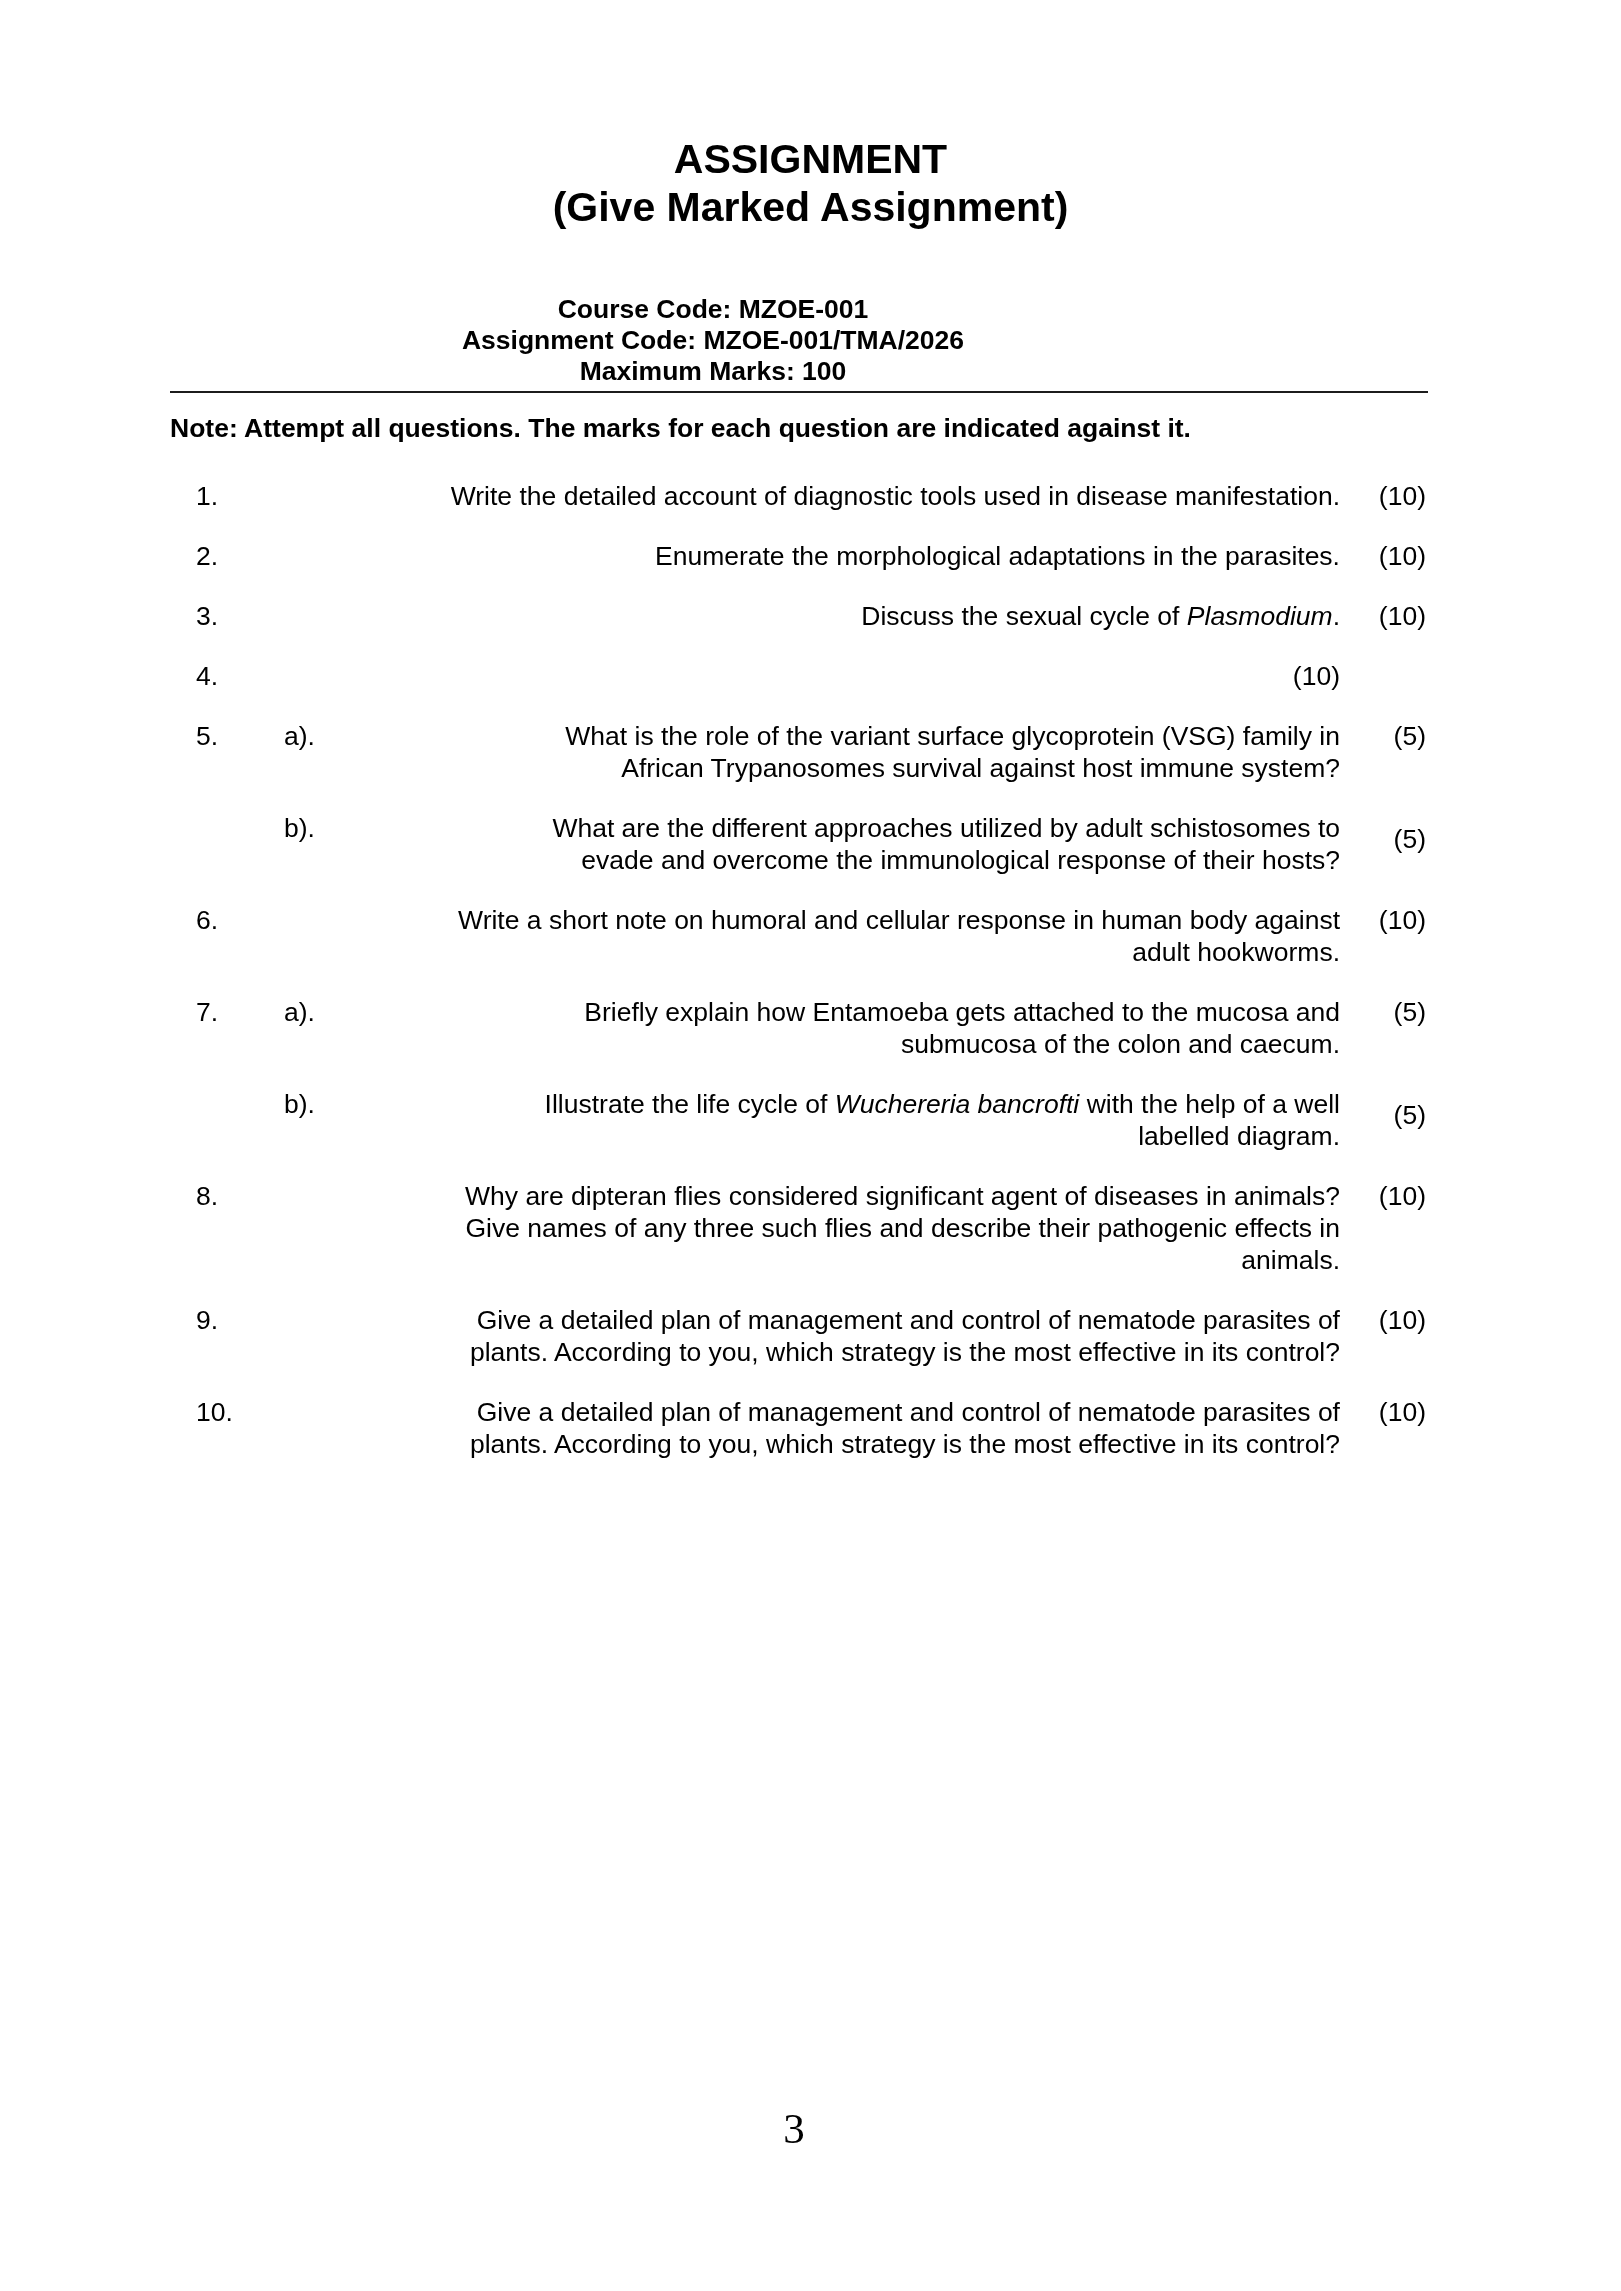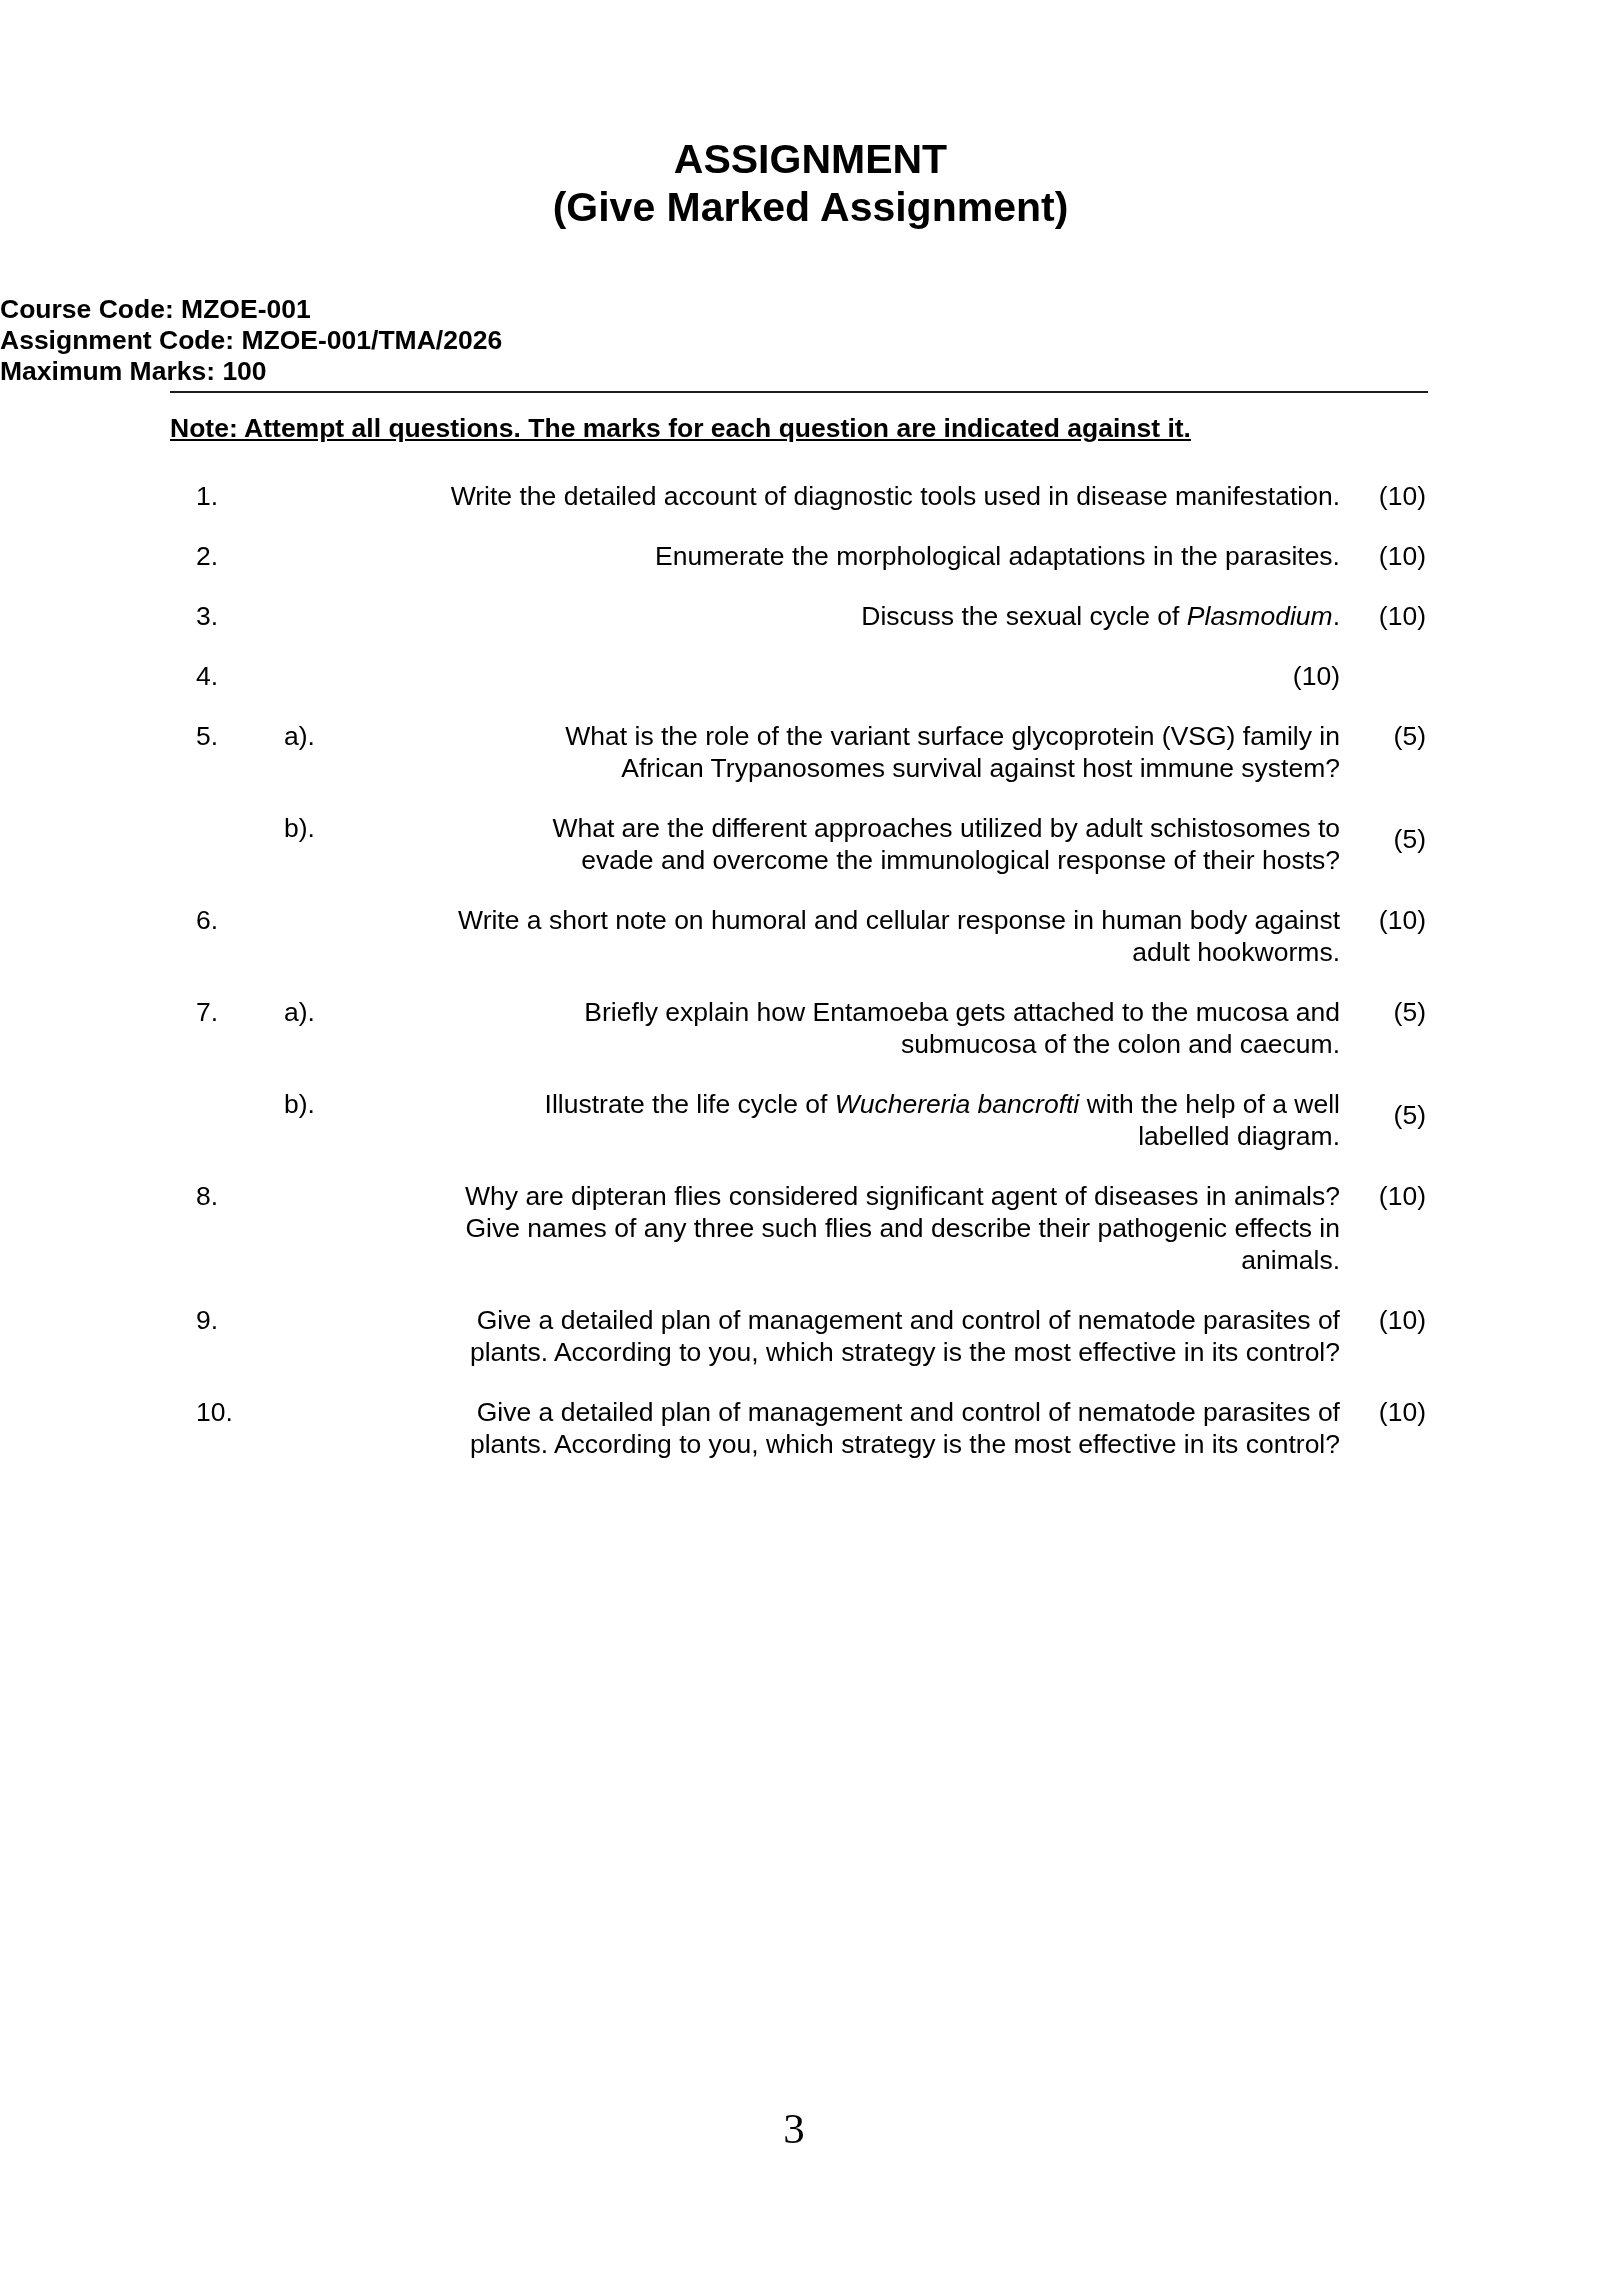--- a/index.html
+++ b/index.html
@@ -17,34 +17,33 @@
   }
   .title-block {
     text-align:center;
     font-weight:bold;
     font-size:41px;
     line-height:48px;
   }
   .header-block {
     margin-top:63px;
     margin-right:195px;
-    text-align:left;
+    text-align:center;
     font-weight:bold;
     line-height:31px;
   }
   .divider {
     margin:3.9px 193px 0 170px;
     border:0;
     height:0;
     border-top:2.9px solid #1c1c1c;
   }
   .note {
     margin:19.6px 195px 0 170px;
     font-weight:bold;
-    text-decoration:underline;
   }
   .questions {
     margin:36px 195px 0 196px;
   }
   .q-row {
     display:grid;
     grid-template-columns:88px 1fr 86px;
     margin-bottom:28px;
   }
   .q-num { }

